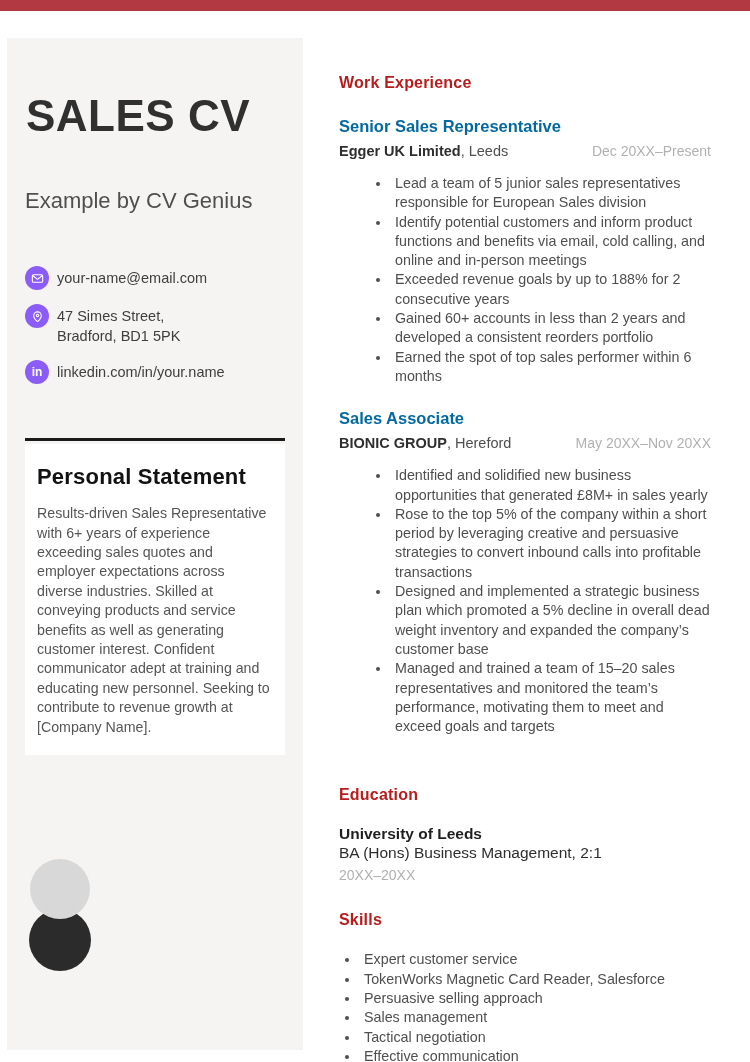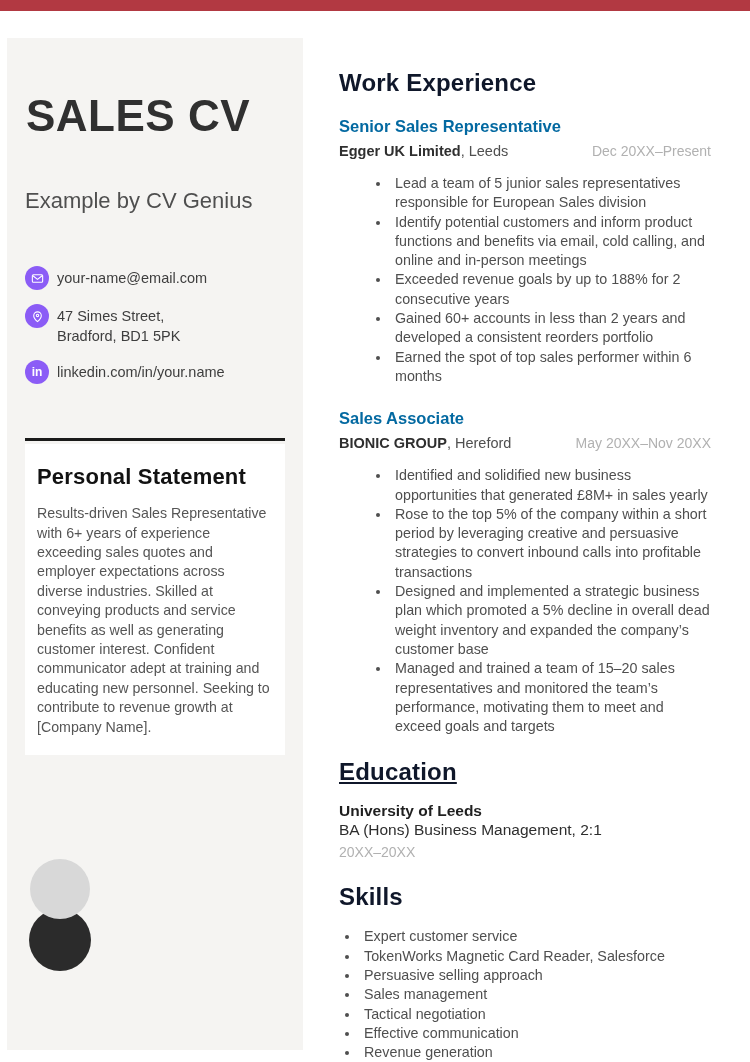--- a/index.html
+++ b/index.html
@@ -44,32 +44,32 @@
     position: absolute; left: 22px; top: 871px; width: 62px; height: 62px;
     border-radius: 50%; background: #2b2b2b; z-index: 1;
   }
   .avatar-head {
     position: absolute; left: 23px; top: 821px; width: 60px; height: 60px;
     border-radius: 50%; background: #d8d8d8; z-index: 2;
   }
   
   .main { position: absolute; left: 339px; top: 70px; width: 372px; }
   .section-heading {
-    font-size: 24px; font-weight: 800; color: #0f172a;
+    font-size: 16px; font-weight: 800; color: #b91c1c;
     letter-spacing: 0.2px; line-height: 26px;
   }
   .job-title { margin-top: 21px; font-size: 16.5px; font-weight: 700; color: #0369a1; line-height: 19px; }
   .company-row { margin-top: 6px; display: flex; align-items: center; font-size: 14.5px; line-height: 19px; }
   .company-name { font-weight: 700; color: #2f2f2f; }
   .job-location { color: #4f4f4f; }
   .job-dates { margin-left: auto; color: #b1b1b1; font-size: 14px; }
   ul.bullets { margin-top: 13px; list-style: disc; padding-left: 21px; }
   ul.bullets li { font-size: 14.3px; line-height: 19.3px; color: #4f4f4f; padding-left: 4px; margin-left: 31px; }
   .job-2 { margin-top: 23px; }
-  .edu-heading { margin-top: 23px; text-decoration: underline; }
+  .edu-heading { margin-top: 46px; }
   .edu-school { margin-top: 16px; font-size: 15.5px; font-weight: 700; color: #1f1f1f; line-height: 19px; }
   .edu-degree { font-size: 15.5px; color: #2e2e2e; line-height: 19px; }
   .edu-dates { margin-top: 5px; font-size: 14px; color: #b1b1b1; }
   .skills-heading { margin-top: 24px; }
   ul.skills { margin-top: 17px; list-style: disc; padding-left: 21px; }
   ul.skills li { font-size: 14.3px; line-height: 19.3px; color: #4f4f4f; padding-left: 4px; }
 </style>
 </head>
 <body>
 

